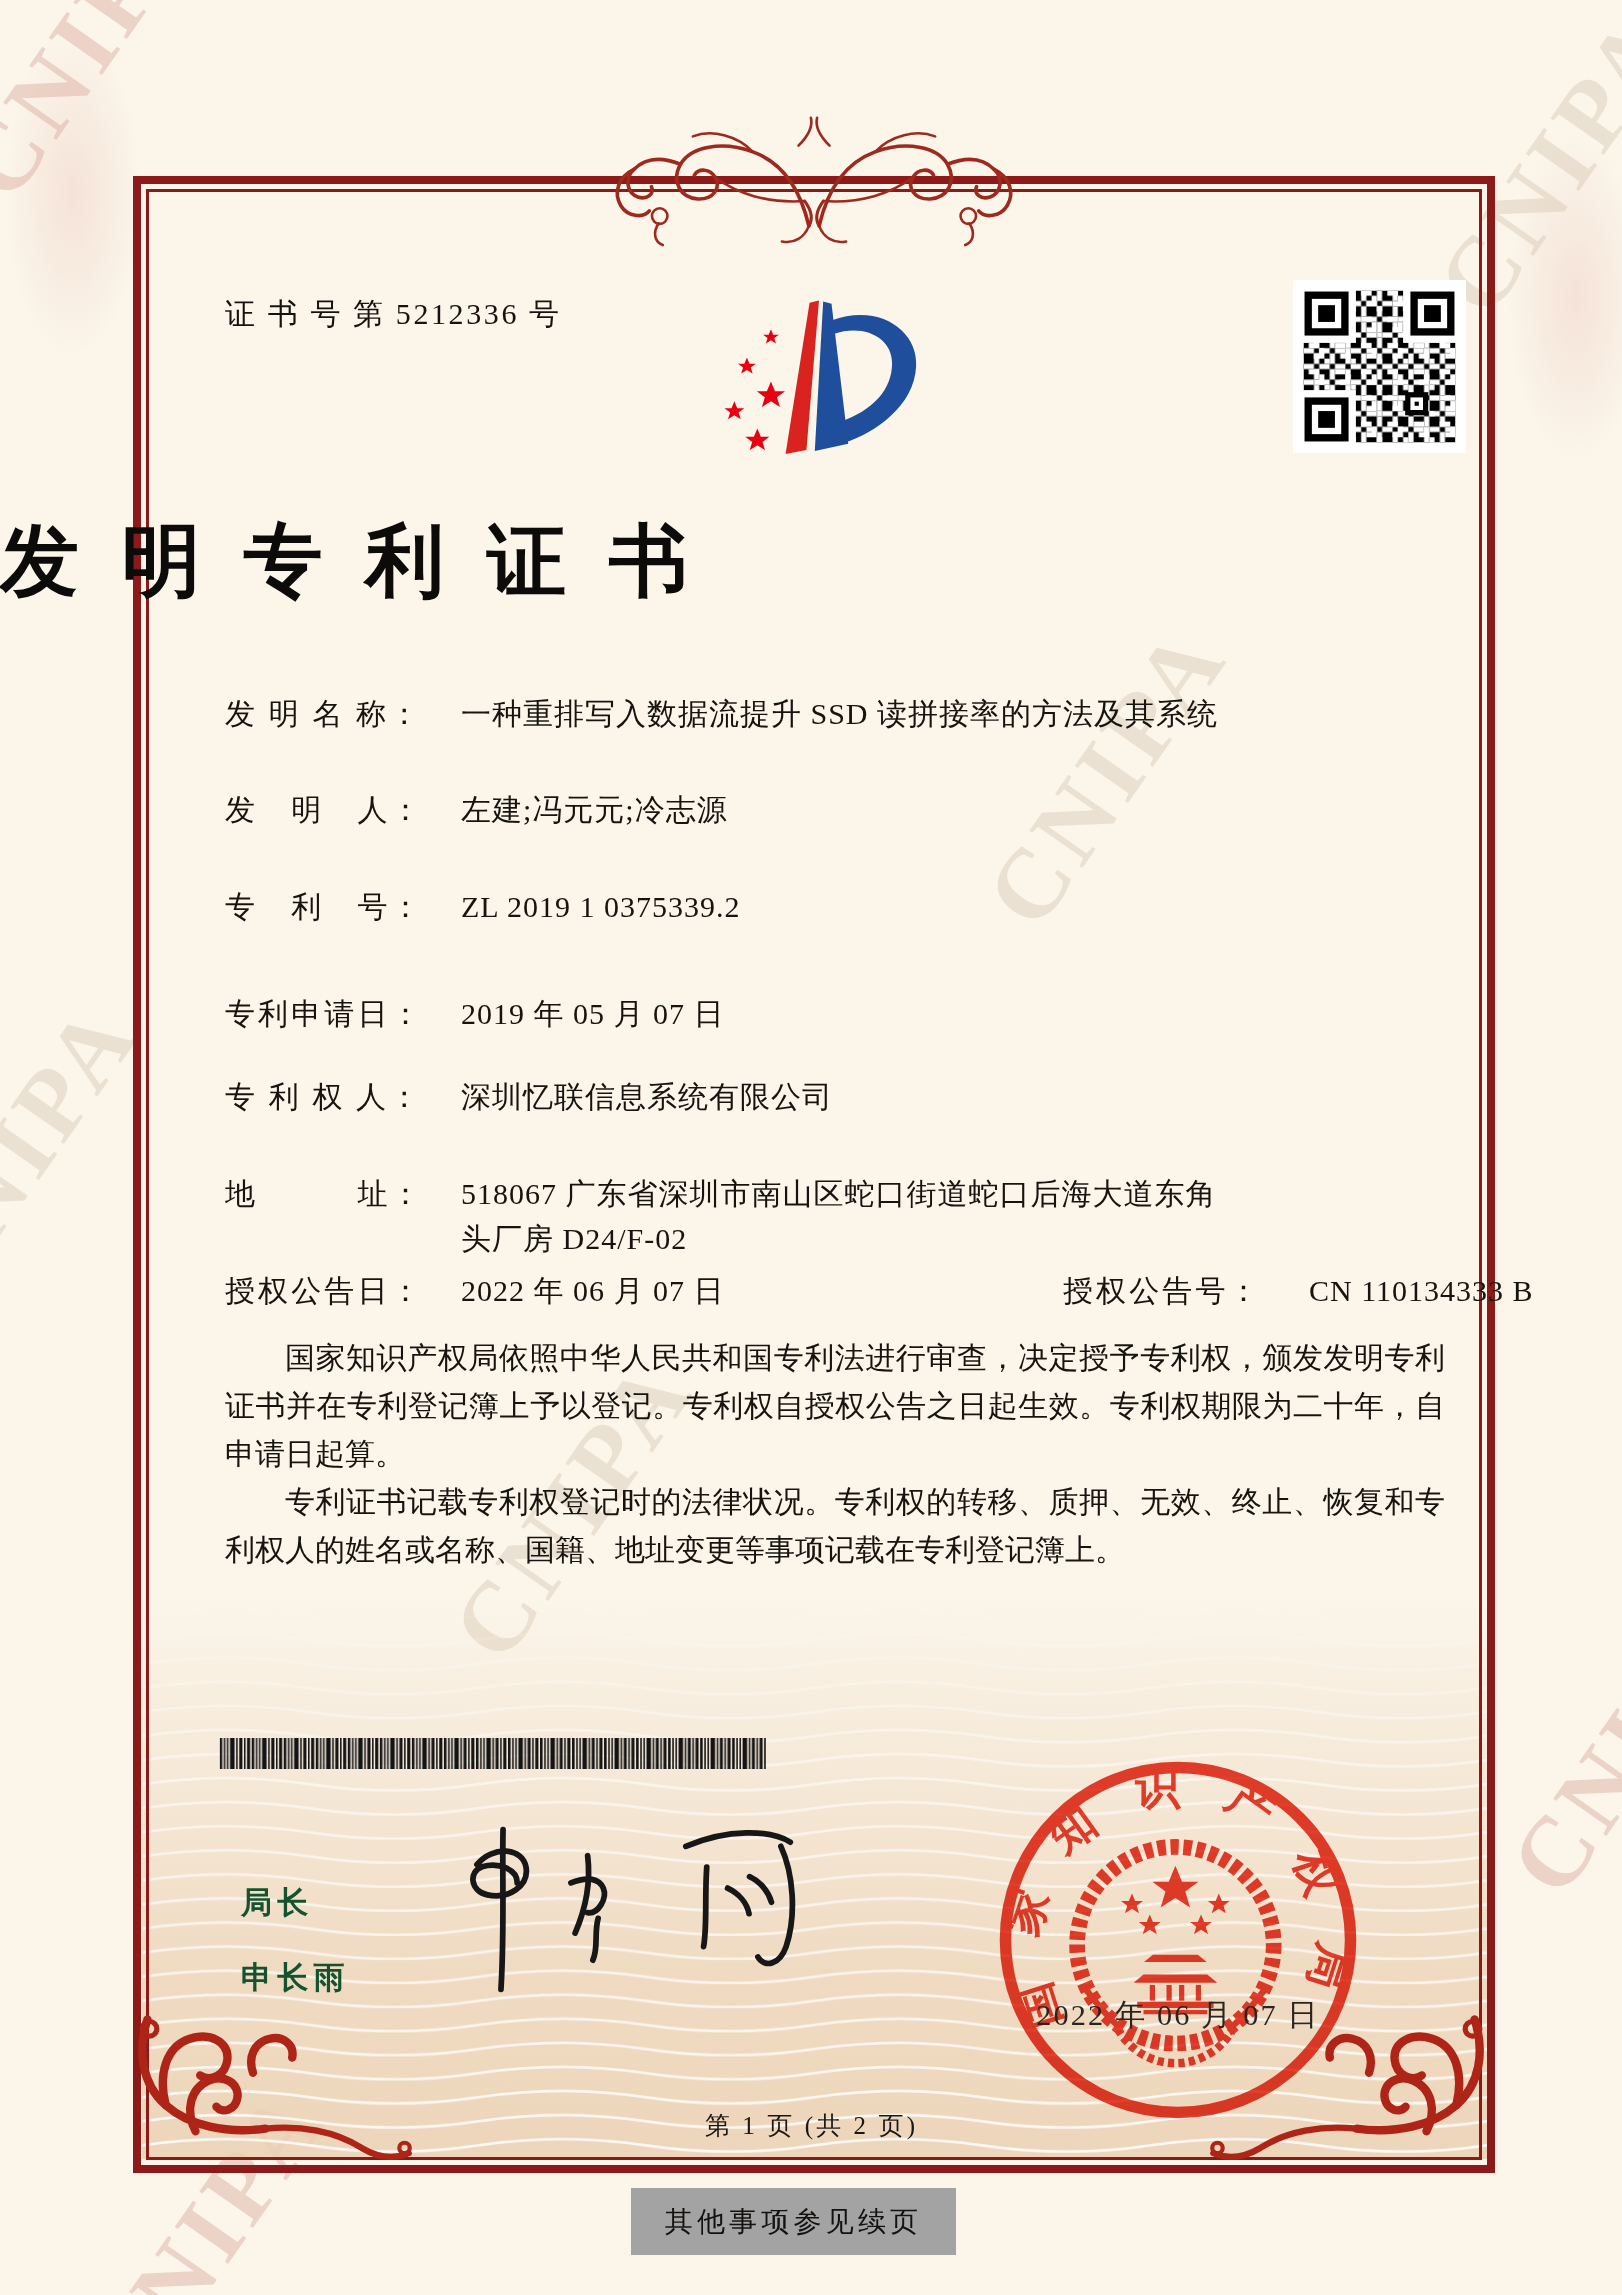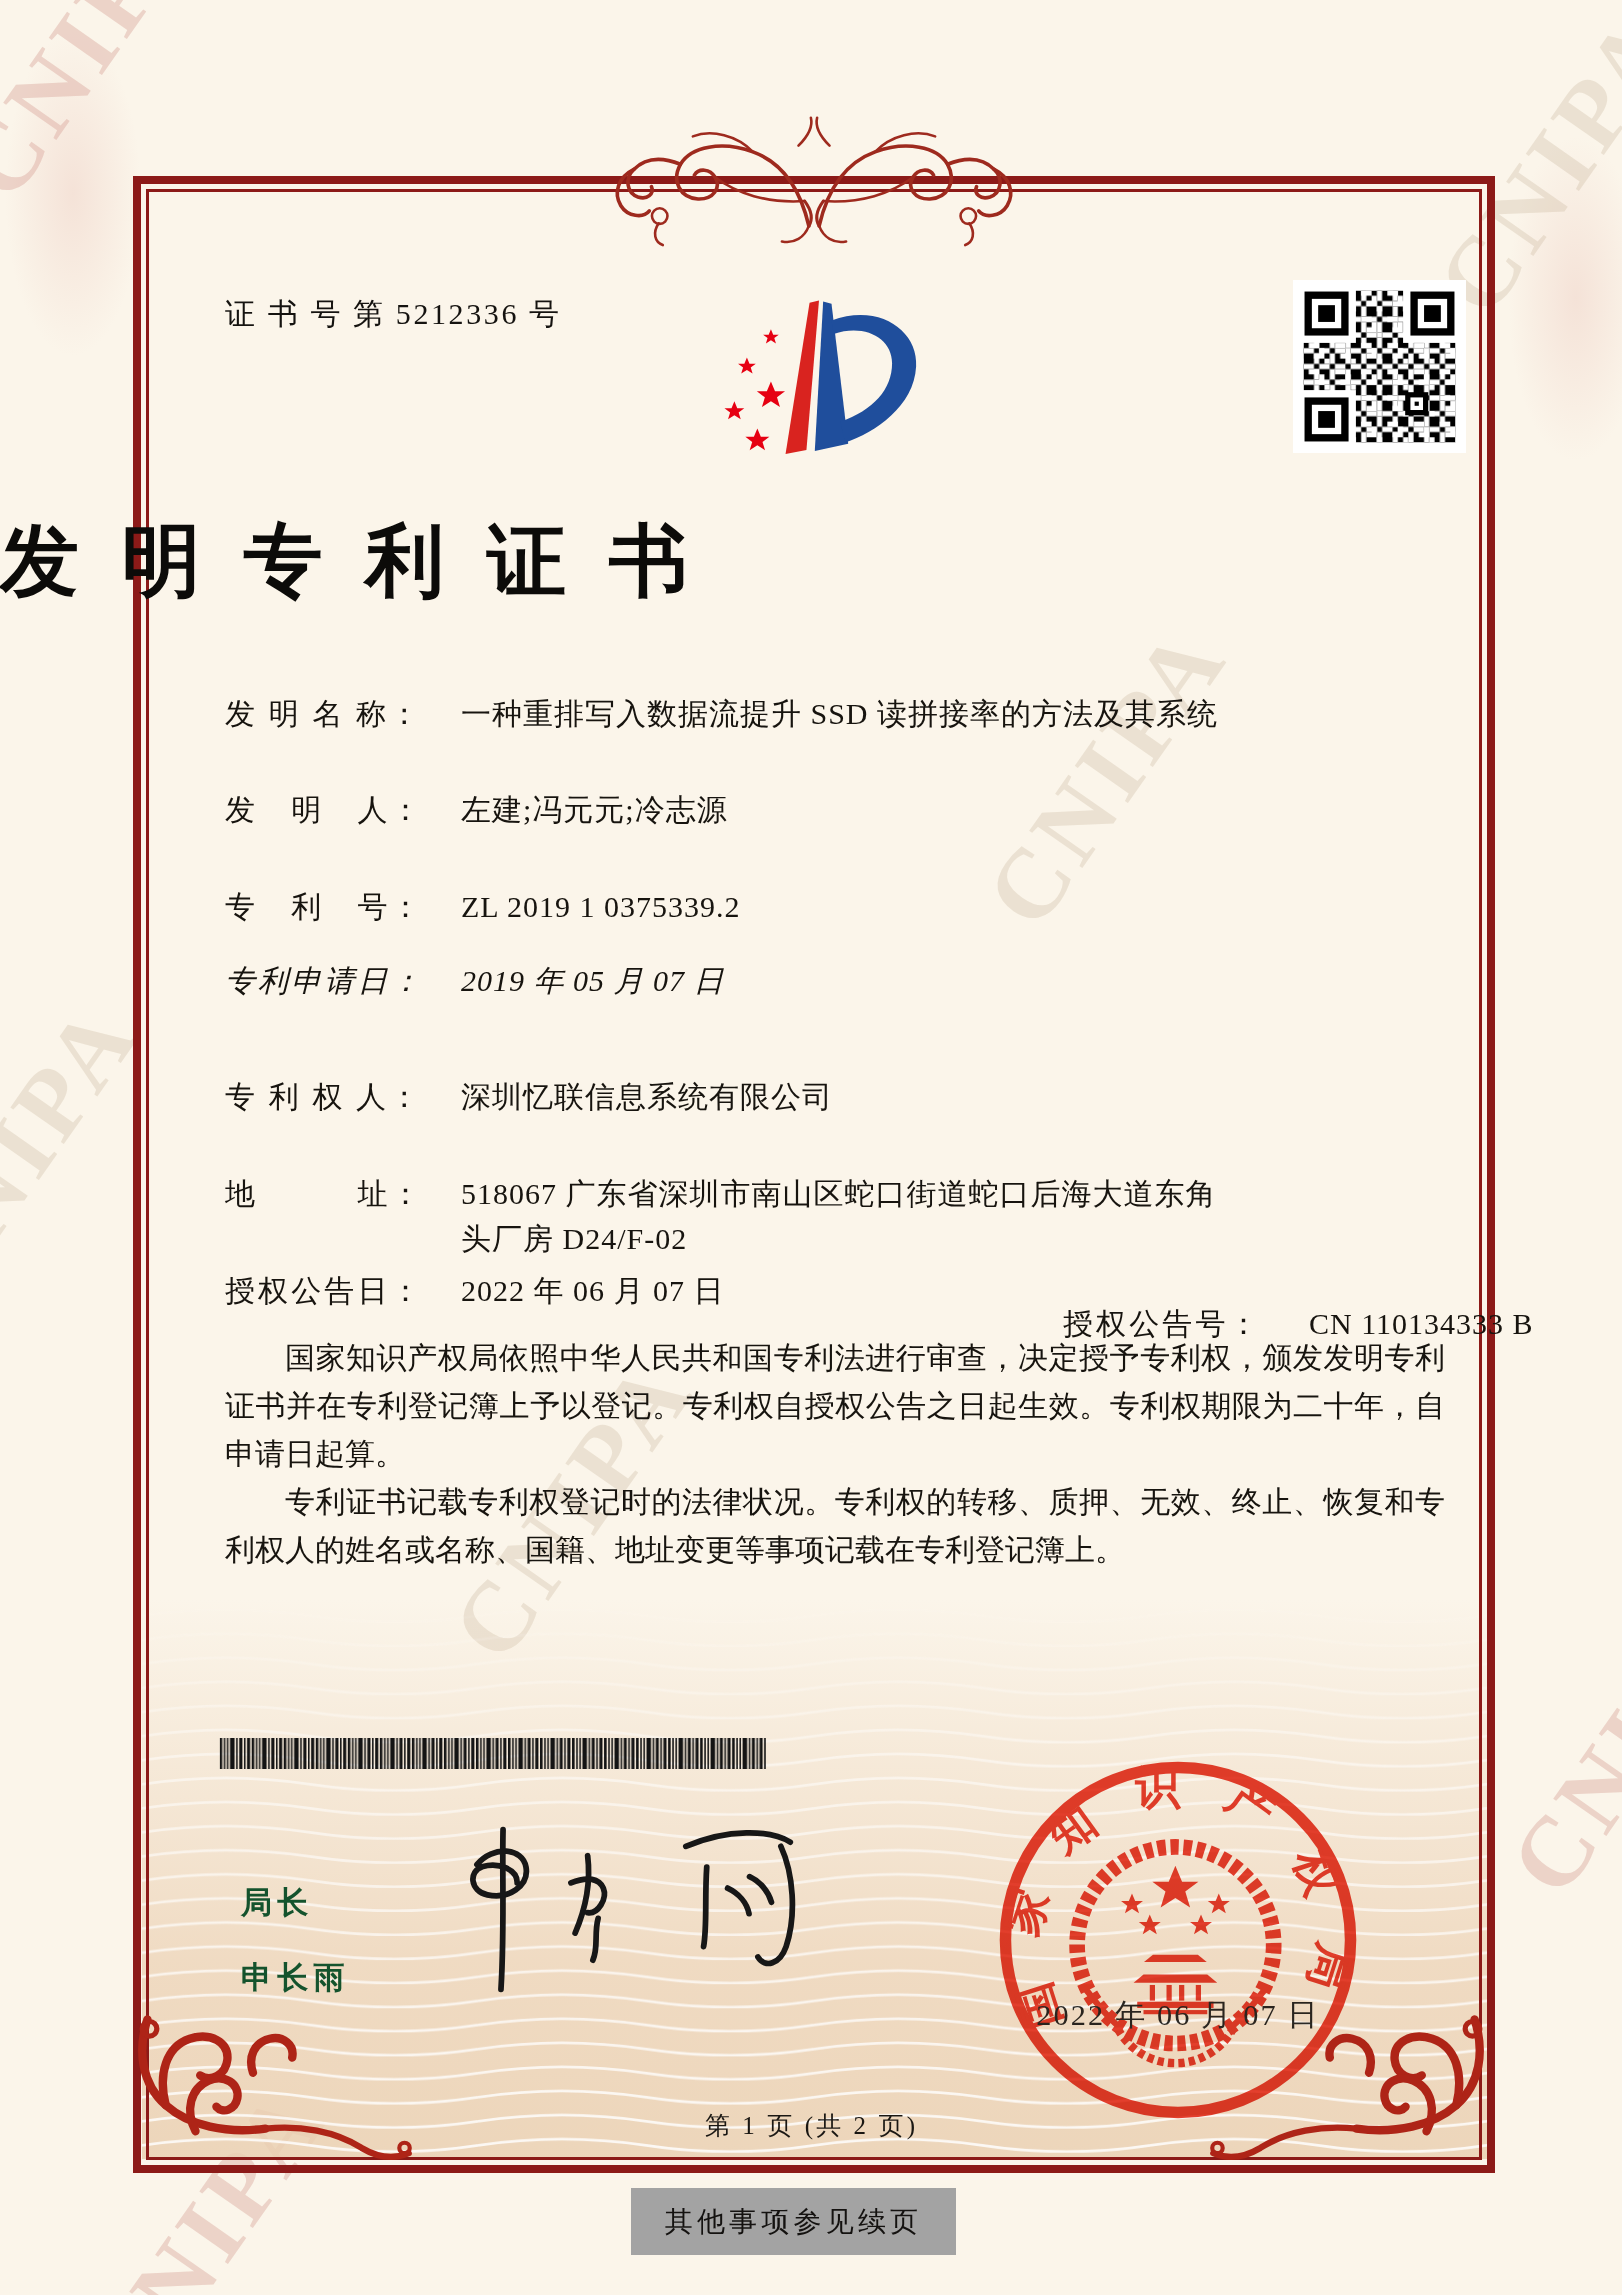--- a/index.html
+++ b/index.html
@@ -17,21 +17,21 @@
          border:8.4px solid #8c1a18;}
   .frame::after{content:'';position:absolute;inset:5.2px;border:3.1px solid #8c1a18;}
   
   .certno{position:absolute;left:225px;top:294px;font-size:30px;color:#151310;letter-spacing:2.6px;}
   .title{position:absolute;left:0;top:509px;width:100%;text-align:left;font-size:79px;
          font-weight:600;color:#0c0b09;letter-spacing:11.5px;}
   
   .row{position:absolute;left:225px;font-size:30px;color:#17140f;white-space:nowrap;}
   .row .lbl{display:inline-block;min-width:236px;letter-spacing:3.1px;}
   .row .val{letter-spacing:1px;}
-  .pair2{position:absolute;left:838px;top:0;margin-top:33px;}
+  .pair2{position:absolute;left:838px;top:0;}
   .pair2 .lbl{min-width:246px;}
   .addr2{position:absolute;left:236px;top:45px;letter-spacing:1px;}
   
   .legal{position:absolute;left:225px;top:1334px;width:1220px;font-size:30px;
          line-height:48px;color:#17140f;text-align:justify;}
   .legal p{margin:0;text-indent:2em;}
   
   .dir-label{position:absolute;left:241px;font-size:31px;font-weight:700;
              font-family:"Liberation Sans","DejaVu Sans",sans-serif;color:#14532d;letter-spacing:5.2px;}
   .pageinfo{position:absolute;left:0;top:2109px;width:100%;text-align:center;font-size:25px;
@@ -158,21 +158,21 @@
 
   <div class="row" style="top:694px;">
     <span class="lbl">发 明 名 称：</span><span class="val">一种重排写入数据流提升 SSD 读拼接率的方法及其系统</span>
   </div>
   <div class="row" style="top:790px;">
     <span class="lbl">发　明　人：</span><span class="val">左建;冯元元;冷志源</span>
   </div>
   <div class="row" style="top:887px;">
     <span class="lbl">专　利　号：</span><span class="val">ZL 2019 1 0375339.2</span>
   </div>
-  <div class="row" style="top:961px;font-style:italic;">
+  <div class="row" style="top:994px;">
     <span class="lbl">专利申请日：</span><span class="val">2019 年 05 月 07 日</span>
   </div>
   <div class="row" style="top:1077px;">
     <span class="lbl">专 利 权 人：</span><span class="val">深圳忆联信息系统有限公司</span>
   </div>
   <div class="row" style="top:1174px;">
     <span class="lbl">地　　　址：</span><span class="val">518067 广东省深圳市南山区蛇口街道蛇口后海大道东角</span>
     <span class="addr2">头厂房 D24/F-02</span>
   </div>
   <div class="row" style="top:1271px;">

